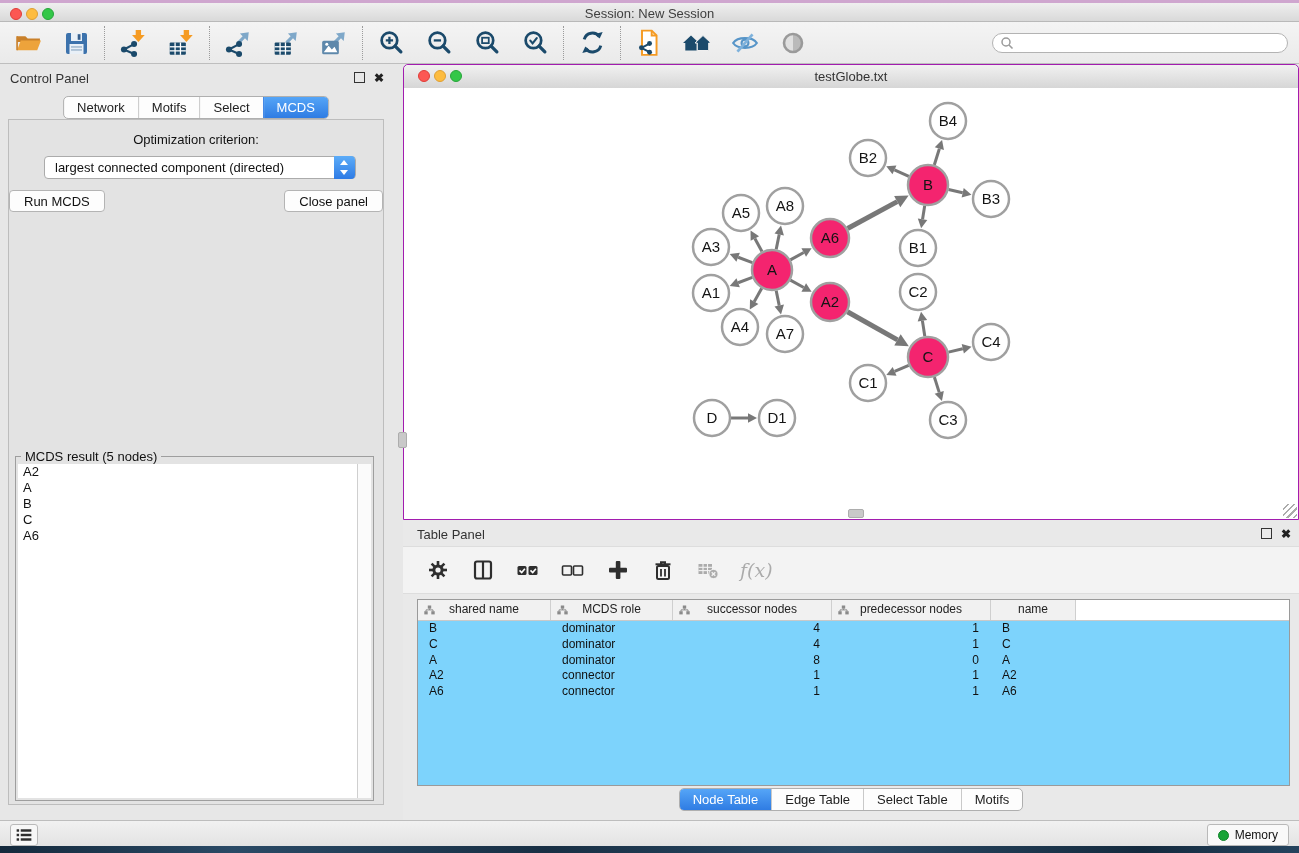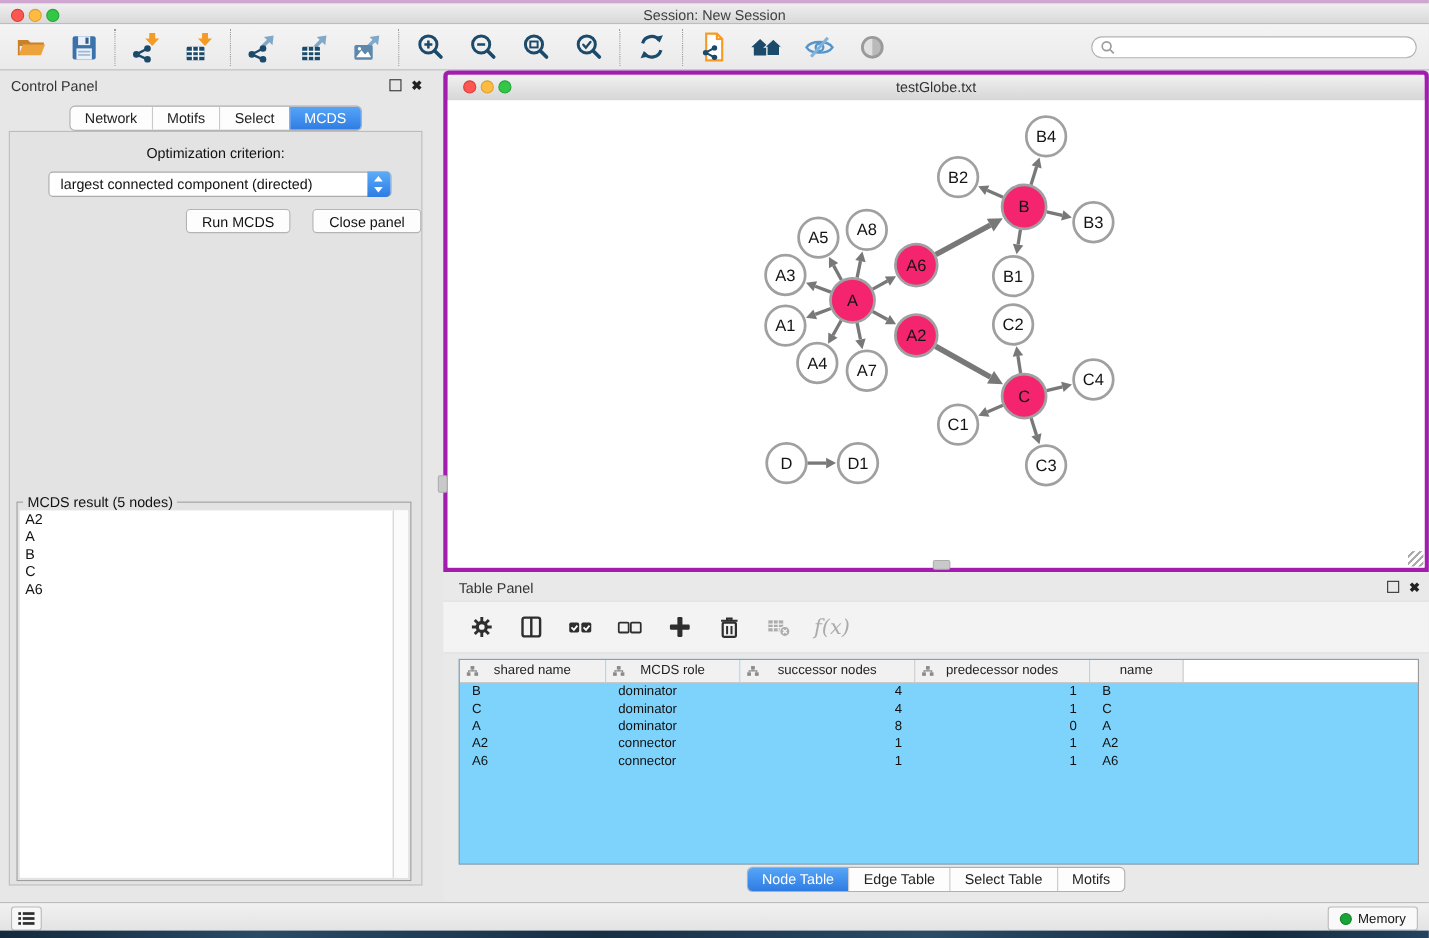--- a/index.html
+++ b/index.html
@@ -40,32 +40,32 @@
   #cp-tabs{position:absolute;top:32px;left:50%;transform:translateX(-50%);}
   #cp-content{position:absolute;left:8px;right:8px;top:55px;bottom:16px;background:#E3E3E3;border:1px solid #BDBDBD;}
   #opt-label{position:absolute;left:0;right:0;top:12px;text-align:center;font-size:13px;color:#111;}
   #criterion{position:absolute;left:35px;top:36px;width:312px;height:23px;background:#FFF;border:1px solid #ABABAB;
     border-radius:4px;box-sizing:border-box;font-size:13px;color:#111;line-height:21px;padding-left:10px;}
   #criterion .stepper{position:absolute;right:0;top:-1px;width:21px;height:23px;border-radius:0 4px 4px 0;
     background:linear-gradient(#5CACF8,#2E7BE5);}
   .stepper i{position:absolute;left:6px;width:0;height:0;border-left:4.5px solid transparent;border-right:4.5px solid transparent;}
   .stepper .up{top:4px;border-bottom:5px solid #FFF;}
   .stepper .dn{bottom:4px;border-top:5px solid #FFF;}
-  #cp-buttons{position:absolute;left:0;right:0;top:70px;display:flex;justify-content:flex-end;gap:20px;}
+  #cp-buttons{position:absolute;left:0;right:0;top:70px;display:flex;justify-content:space-between;gap:20px;}
   .btn{background:#FDFDFD;border:1px solid #B4B4B4;border-radius:4px;font-size:13px;color:#111;
     padding:2px 14px;height:22px;box-sizing:border-box;font-family:"Liberation Sans",sans-serif;}
   #result-box{position:absolute;left:6px;right:9px;top:336px;bottom:3px;border:1px solid #9E9E9E;}
   #result-legend{position:absolute;top:-8px;left:5px;background:#E3E3E3;padding:0 4px;font-size:13px;color:#111;}
   #result-list{position:absolute;left:2px;right:2px;top:7px;bottom:2px;background:#FFF;}
   #result-list .item{font-size:13px;color:#111;line-height:16px;padding-left:5px;}
   #result-scroll{position:absolute;right:2px;top:7px;bottom:2px;width:13px;background:#FBFBFB;border-left:1px solid #CFCFCF;}
 
   
   #net-window{position:absolute;left:403px;top:64px;width:896px;height:456px;background:#FFF;
-    border:4px solid #a21caf;box-sizing:border-box;border-radius:5px 5px 0 0;}
+    border:1px solid #a21caf;box-sizing:border-box;border-radius:5px 5px 0 0;}
   #net-titlebar{position:absolute;left:0;top:0;right:0;height:23px;background:linear-gradient(#F1F1F1,#D6D6D6);
     border-bottom:1px solid #A8A8A8;border-radius:5px 5px 0 0;}
   #net-titlebar .t{position:absolute;left:0;right:0;top:4px;text-align:center;font-size:13px;color:#333;}
   #net-canvas{position:absolute;left:0;right:0;top:23px;bottom:0;background:#FFF;overflow:hidden;}
   #resize-handle{position:absolute;right:1px;bottom:1px;width:14px;height:14px;
     background:repeating-linear-gradient(135deg,transparent 0 3px,#ABABAB 3px 4.5px);}
   .scroll-thumb{position:absolute;background:#C9C9C9;border:1px solid #ADADAD;border-radius:2px;}
 
   
   #table-panel{position:absolute;left:403px;top:520px;width:896px;height:301px;background:#E9E9E9;}

